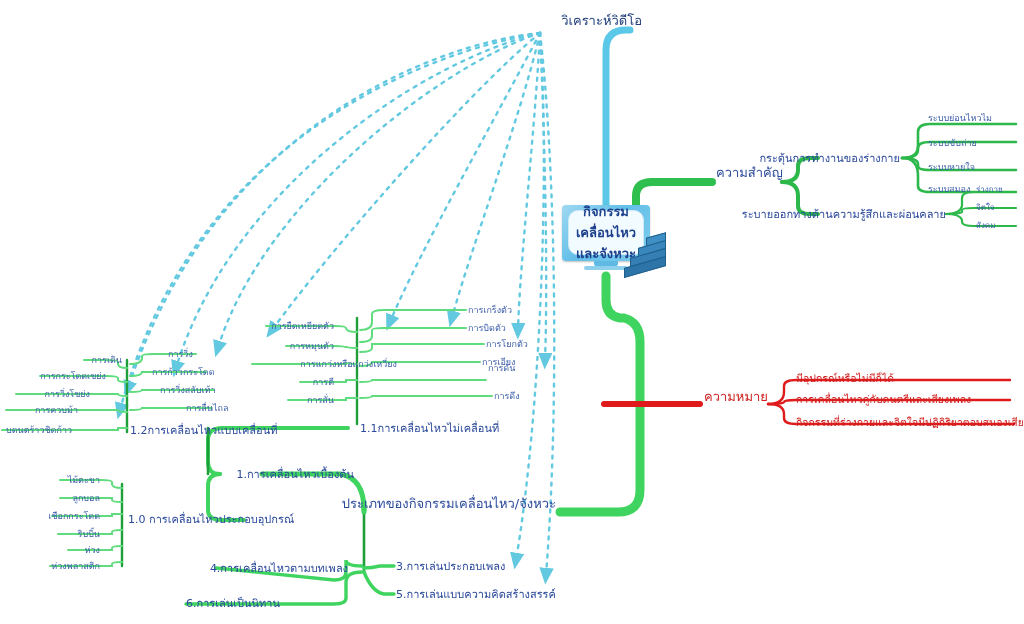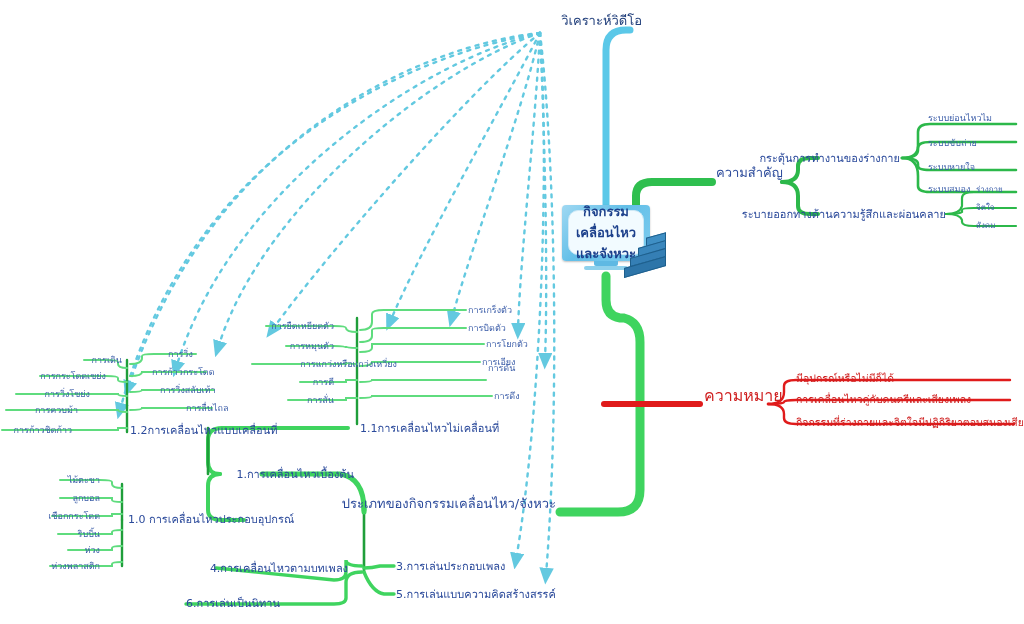--- a/index.html
+++ b/index.html
@@ -11,21 +11,21 @@
   #canvas{position:absolute;left:0;top:0;width:900px;height:624px;}
   svg#wires{position:absolute;left:0;top:0;width:1024px;height:624px;}
 
   .lbl{position:absolute;white-space:nowrap;line-height:1;}
   .lbl.lft{transform:translate(0,-50%);}
   .lbl.rgt{transform:translate(-100%,-50%);}
 
   
   .t-root{font-size:13px;color:#1b3f8b;font-weight:bold;text-align:center;}
   .t-l1{font-size:13px;color:#2b4a9b;}
-  .t-l1r{font-size:16px;color:#cf1f1f;}
+  .t-l1r{font-size:13px;color:#cf1f1f;}
   .t-l2{font-size:11px;color:#2b4a9b;}
   .t-l2r{font-size:10.5px;color:#cf1f1f;}
   .t-l3{font-size:9px;color:#3a5ca8;}
   .t-l4{font-size:8px;color:#3a5ca8;}
   .t-top{font-size:13px;color:#1f3d7a;}
 
   
   #centernode{
     position:absolute;left:562px;top:205px;width:88px;height:70px;
   }
@@ -249,21 +249,21 @@
   <div class="lbl lft t-l3" style="left:482px;top:362px;">การเอียง</div>
   <div class="lbl lft t-l3" style="left:488px;top:368px;text-align:center;">การดัน</div>
   <div class="lbl lft t-l3" style="left:494px;top:396px;">การดึง</div>
 
   <div class="lbl lft t-l2" style="left:130px;top:430px;">1.2การเคลื่อนไหวแบบเคลื่อนที่</div>
 
   <div class="lbl rgt t-l3" style="left:122px;top:360px;">การเดิน</div>
   <div class="lbl rgt t-l3" style="left:106px;top:376px;">การกระโดดเขย่ง</div>
   <div class="lbl rgt t-l3" style="left:90px;top:394px;">การวิ่งโขย่ง</div>
   <div class="lbl rgt t-l3" style="left:78px;top:410px;">การควบม้า</div>
-  <div class="lbl rgt t-l3" style="left:72px;top:430px;">การก้าวชิดก้าว</div>
+  <div class="lbl rgt t-l3" style="left:72px;top:430px;">บดนตร้าวชิดก้าว</div>
 
   <div class="lbl lft t-l3" style="left:168px;top:354px;">การวิ่ง</div>
   <div class="lbl lft t-l3" style="left:152px;top:372px;">การก้าวกระโดด</div>
   <div class="lbl lft t-l3" style="left:160px;top:390px;">การวิ่งสลับเท้า</div>
   <div class="lbl lft t-l3" style="left:186px;top:408px;">การลื่นไถล</div>
 
   <div class="lbl lft t-l2" style="left:128px;top:519px;">1.0 การเคลื่อนไหวประกอบอุปกรณ์</div>
 
   <div class="lbl rgt t-l3" style="left:100px;top:480px;">ไม้ตะขา</div>
   <div class="lbl rgt t-l3" style="left:100px;top:498px;">ลูกบอล</div>

